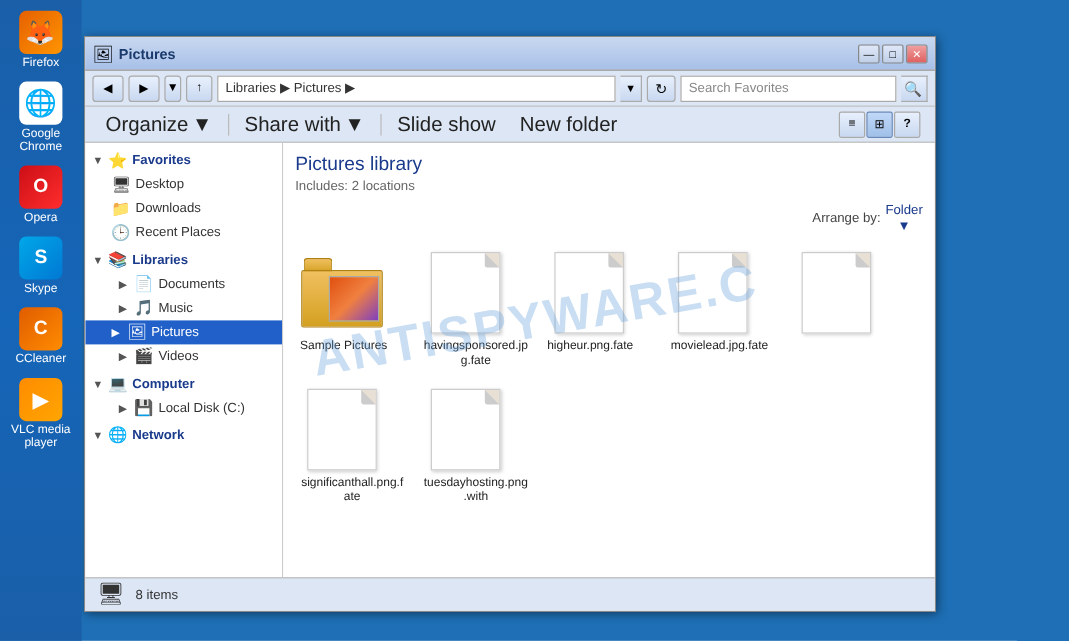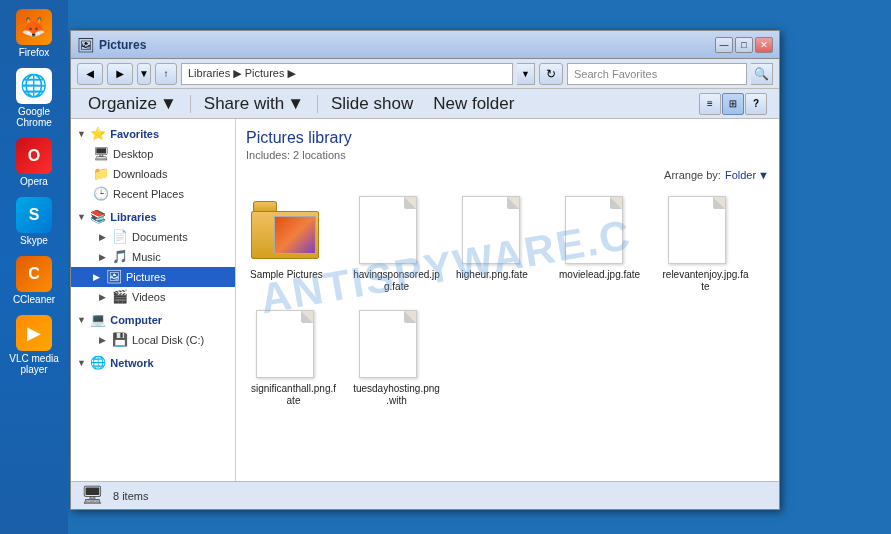--- a/index.html
+++ b/index.html
@@ -328,20 +328,21 @@
       font-size: 11px;
       color: #444;
     }
     .arrange-label { margin-right: 4px; }
     .arrange-value {
       color: #1a3a8c;
       cursor: pointer;
       display: flex;
       align-items: center;
       gap: 2px;
+      flex-direction: column;
     }
 
     
     .file-grid {
       display: flex;
       flex-wrap: wrap;
       gap: 8px;
       align-content: flex-start;
     }
     .file-item {
@@ -673,21 +674,20 @@
           <div class="file-icon-area">
             <div class="file-doc-icon"></div>
           </div>
           <div class="file-label">movielead.jpg.fate</div>
         </div>
 
         <div class="file-item">
           <div class="file-icon-area">
             <div class="file-doc-icon"></div>
           </div>
-          <div class="file-label">relevantenjoy.jpg.fate</div>
         </div>
 
 
         <div class="file-item">
           <div class="file-icon-area">
             <div class="file-doc-icon"></div>
           </div>
           <div class="file-label">significanthall.png.fate</div>
         </div>
 

